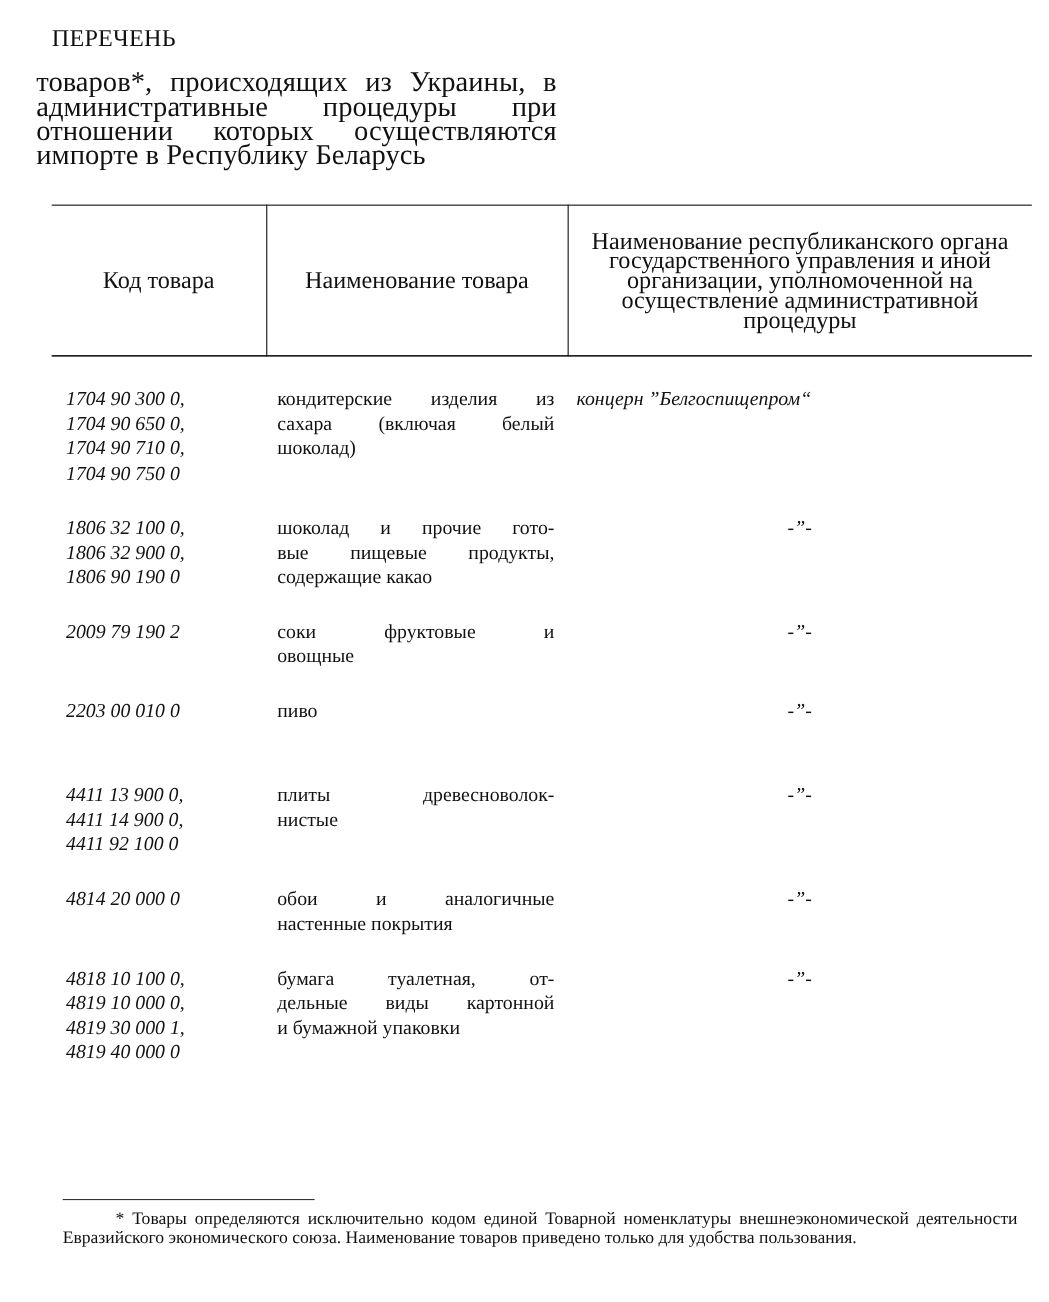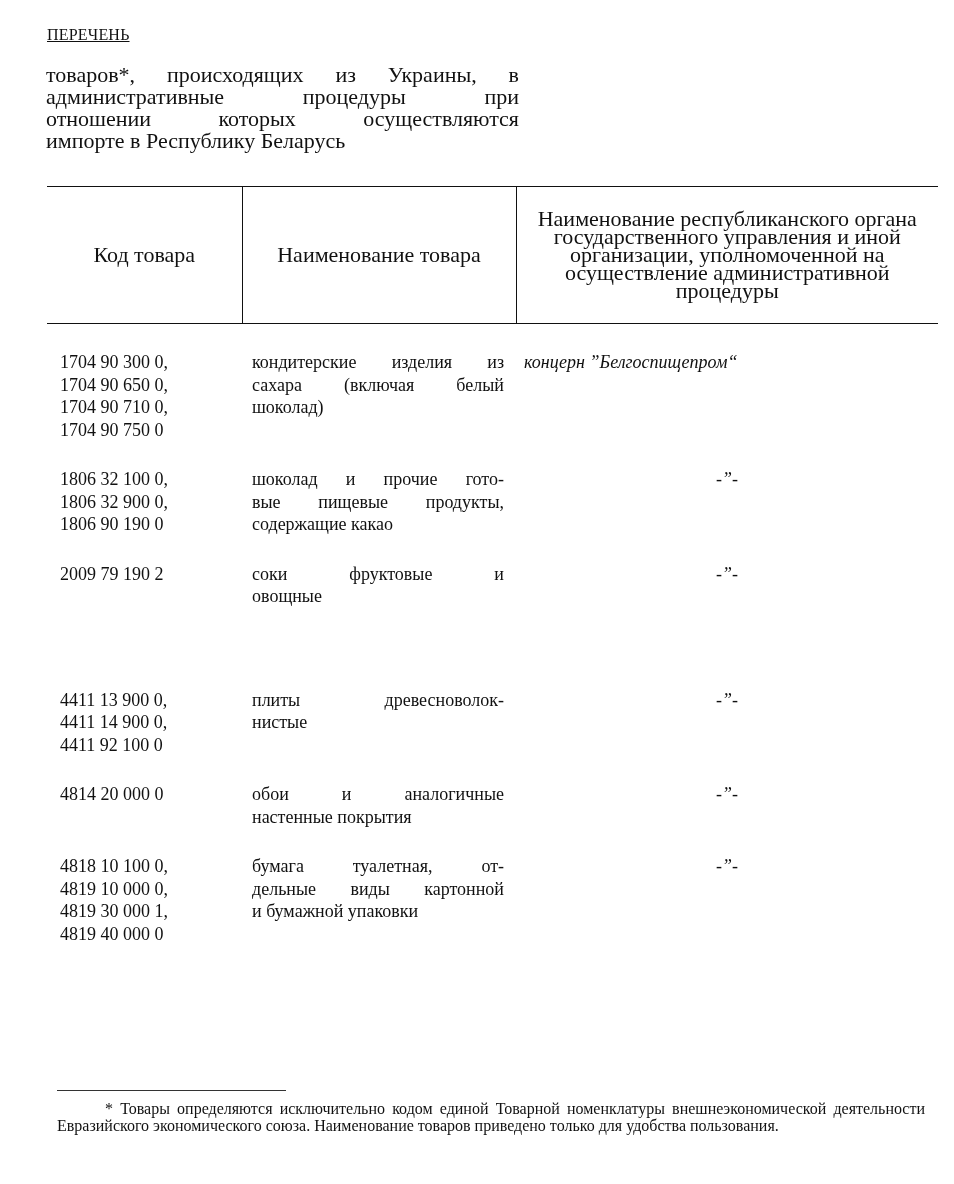--- a/index.html
+++ b/index.html
@@ -12,31 +12,30 @@
       height: 1184px;
       position: relative;
       overflow: hidden;
       font-family: "Liberation Serif", "DejaVu Serif", serif;
       color: #111111;
     }
     .doc-title {
       position: absolute;
       left: 47px;
       top: 22px;
-      font-size: 16px;
+      font-size: 22px;
       line-height: 26px;
       letter-spacing: 0.2px;
-      text-decoration: underline;
     }
     .doc-subtitle {
       position: absolute;
-      left: 46px;
+      left: 33px;
       top: 64px;
       width: 473px;
-      font-size: 22px;
+      font-size: 26px;
       line-height: 22px;
       text-align: justify;
       text-align-last: left;
     }
     .table-wrap {
       position: absolute;
       left: 47px;
       top: 186px;
       width: 891px;
     }
@@ -64,20 +63,21 @@
     table.goods thead th.h2 { border-right: 1px solid #111; }
     table.goods thead th.h3 { padding: 0 12px; }
     table.goods tbody td {
       vertical-align: top;
       line-height: 22.5px;
       padding: 0;
     }
     table.goods tbody td.code {
       padding-left: 13px;
       white-space: pre-line;
+      font-style: italic;
     }
     table.goods tbody td.name {
       padding-left: 10px;
       padding-right: 12px;
       text-align: justify;
     }
     table.goods tbody td.org {
       padding-left: 8px;
       font-style: italic;
     }
@@ -184,20 +184,27 @@
             <span class="name-line">соки фруктовые и</span>
             <span class="name-line last">овощные</span>
           </td>
           <td class="org ditto">-”-</td>
         </tr>
         <tr class="spacer">
           <td></td>
           <td></td>
           <td></td>
         </tr>
+        <tr>
+          <td class="code">2203 00 010 0</td>
+          <td class="name">
+            <span class="name-line last">пиво</span>
+          </td>
+          <td class="org ditto">-”-</td>
+        </tr>
         <tr class="spacer">
           <td></td>
           <td></td>
           <td></td>
         </tr>
         <tr class="spacer">
           <td></td>
           <td></td>
           <td></td>
         </tr>

